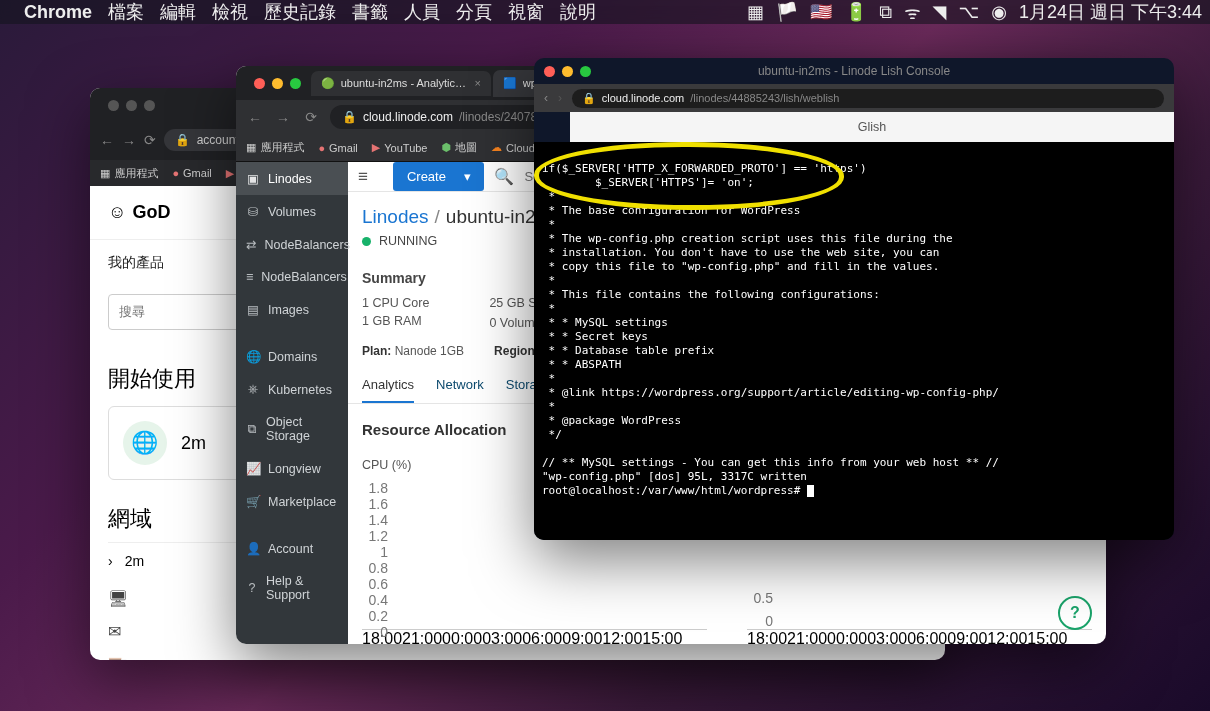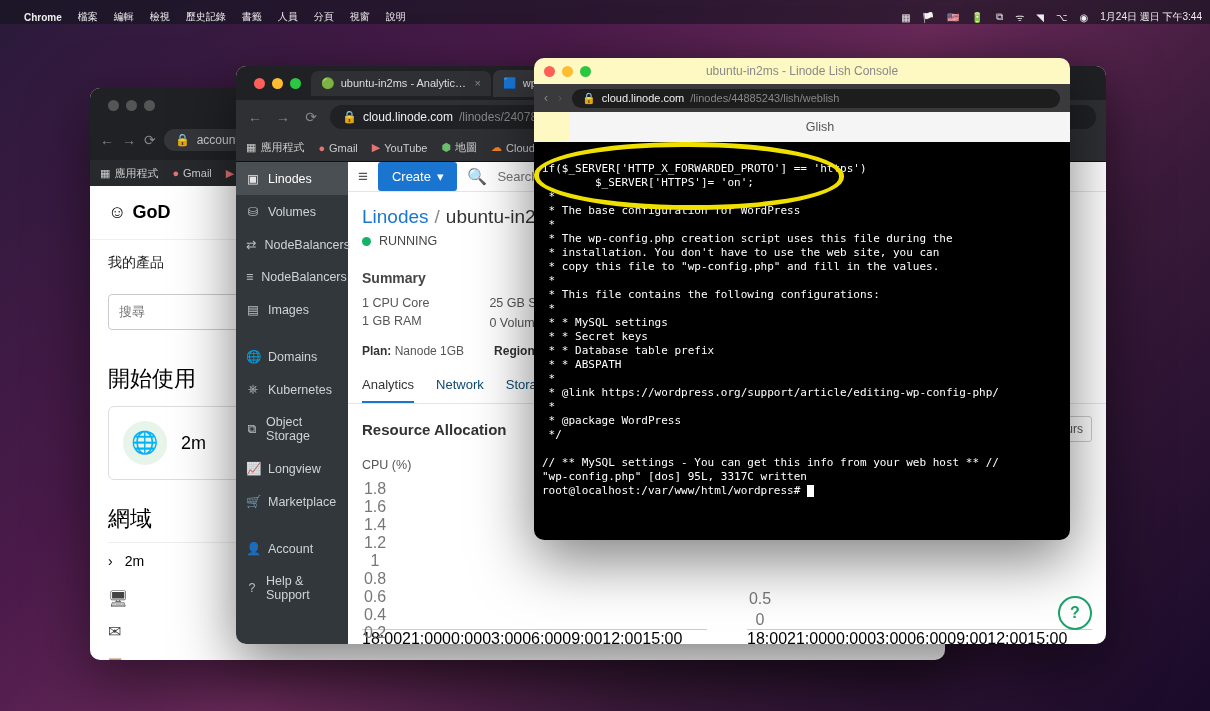--- a/index.html
+++ b/index.html
@@ -2,21 +2,21 @@
 <html><head>
 <meta charset="utf-8">
 <style>
 * { margin: 0; padding: 0; box-sizing: border-box; }
 body { font-family: -apple-system, BlinkMacSystemFont, "Segoe UI", sans-serif; background: #000; width: 1210px; height: 711px; overflow: hidden; position: relative; }
 
 
 .desktop { position: absolute; inset: 0; background: linear-gradient(135deg, #2a1a3a 0%, #4a1a4a 30%, #6a2a5a 50%, #3a1a3a 70%, #1a0a2a 100%); }
 
 
-.menubar { position: absolute; top: 0; left: 0; right: 0; height: 24px; background: rgba(20,20,30,0.6); display: flex; align-items: flex-end; padding: 0 8px; font-size: 10px; color: #eee; backdrop-filter: blur(10px); }
+.menubar { position: absolute; top: 0; left: 0; right: 0; height: 24px; background: rgba(20,20,30,0.6); display: flex; align-items: center; padding: 0 8px; font-size: 18px; color: #eee; backdrop-filter: blur(10px); }
 .menubar .left { display: flex; align-items: center; gap: 16px; }
 .menubar .right { margin-left: auto; display: flex; align-items: center; gap: 12px; }
 .menubar .apple { font-size: 15px; }
 
 
 .window { position: absolute; border-radius: 10px; box-shadow: 0 20px 60px rgba(0,0,0,0.5); overflow: hidden; }
 
 
 .godaddy { top: 88px; left: 90px; width: 855px; height: 572px; background: #fff; }
 .godaddy .chrome-top { height: 72px; background: #202124; }
@@ -60,21 +60,21 @@
 .linode .brand { padding:14px 10px; font-size:17px; font-weight:500; color:#fff; display:flex; align-items:center; gap:6px; }
 .linode .brand .stripes { display:inline-block; width:16px; height:18px; background:linear-gradient(135deg,#00b050 40%,#0b4 60%); clip-path:polygon(20% 0,100% 0,80% 100%,0 100%); }
 .linode .sb-item { padding:9px 10px; display:flex; align-items:center; gap:8px; cursor:pointer; }
 .linode .sb-item.active { background:#4a4f53; color:#fff; }
 .linode .sb-item .ic { width:14px; text-align:center; opacity:0.85; }
 .linode .sb-sep { height:14px; }
 
 .linode .main { flex:1; display:flex; flex-direction:column; min-width:0; }
 .linode .topbar { height:48px; border-bottom:1px solid #e5e5e5; display:flex; align-items:center; padding:0 10px; gap:10px; }
 .linode .burger { font-size:17px; color:#555; }
-.linode .create { background:#1a75d1; color:#fff; border:none; border-radius:3px; padding:7px 14px; font-size:13px; display:flex; align-items:center; gap:6px; }
+.linode .create { background:#1a75d1; color:#fff; border:none; border-radius:3px; padding:7px 14px; font-size:13px; display:flex; align-items:center; gap:18px;margin-left:15px; }
 .linode .search-icn { color:#777; }
 .linode .search-inp { flex:1; border:none; font-size:13px; outline:none; }
 
 .linode .crumbs { padding:14px 14px 6px; font-size:19px; color:#1a75d1; }
 .linode .crumbs .sep { color:#888; margin:0 6px; }
 .linode .crumbs .cur { color:#333; }
 .linode .status { padding:0 14px 12px; display:flex; align-items:center; gap:8px; font-size:12.5px; color:#454545; }
 .linode .status .dot { width:9px; height:9px; border-radius:50%; background:#17b26a; }
 
 .linode .summary { padding:10px 14px 4px; font-size:14px; font-weight:600; color:#454545; }
@@ -86,27 +86,27 @@
 .linode .tabs div { padding:9px 0; color:#0c4a6e; cursor:pointer; }
 .linode .tabs div.active { color:#333; border-bottom:2px solid #1a75d1; }
 
 .linode .res-hdr { display:flex; justify-content:space-between; align-items:center; padding:12px 14px; }
 .linode .res-hdr h3 { font-size:15px; font-weight:600; color:#333; }
 .linode .res-hdr .sel { border:1px solid #ccc; border-radius:3px; padding:5px 8px; font-size:12px; color:#555; }
 
 .linode .chart-block { padding:0 14px 8px; }
 .linode .chart-title { font-size:12.5px; color:#555; padding:4px 0 8px; }
 .linode .chart { position:relative; height:150px; border-bottom:1px solid #ccc; }
-.linode .chart .yax { position:absolute; left:0; top:0; bottom:0; width:30px; display:flex; flex-direction:column; justify-content:space-between; font-size:16px; color:#777; text-align:right; padding-right:4px;align-items:center; }
+.linode .chart .yax { position:absolute; left:0; top:0; bottom:0; width:30px; display:flex; flex-direction:column; justify-content:space-between; font-size:14px; color:#777; text-align:right; padding-right:4px; }
 .linode .chart .grid { position:absolute; left:34px; right:4px; top:0; bottom:0; }
 
 .linode .help { position:absolute; right:14px; bottom:14px; width:34px; height:34px; border-radius:50%; border:2px solid #1aa36a; color:#1aa36a; display:flex; align-items:center; justify-content:center; font-weight:bold; background:#fff; }
 
 
-.lish { top: 58px; left: 534px; width: 536px; height: 482px; background:#fef9c3; border-radius:10px; display:flex; flex-direction:column; }
+.lish { top: 58px; left: 534px; width: 640px; height: 482px; background:#0f172a; border-radius:10px; display:flex; flex-direction:column; }
 .lish .titlebar { height:26px; display:flex; align-items:center; padding:0 10px; position:relative; }
 .lish .titlebar .dots { display:flex; gap:7px; }
 .lish .titlebar .dots span { width:11px; height:11px; border-radius:50%; }
 .lish .titlebar .title { position:absolute; left:0; right:0; text-align:center; font-size:12px; color:#888; }
 .lish .ctrlrow { height:28px; background:#3a3a3c; display:flex; align-items:center; padding:0 10px; gap:10px; font-size:12px; color:#ddd; }
 .lish .ctrlrow .urlbar { flex:1; background:#1d1d1d; border-radius:12px; padding:3px 10px; font-size:11px; color:#ccc; display:flex; gap:6px; align-items:center; }
 .lish .tabrow { height:30px; display:flex; }
 .lish .tabrow .wtab { flex:1; display:flex; align-items:center; justify-content:center; font-size:12.5px; }
 .lish .tabrow .weblish { background:#3b7ddd; color:#fff; }
 .lish .tabrow .glish { background:#f5f5f5; color:#555;margin-left:36px; }

